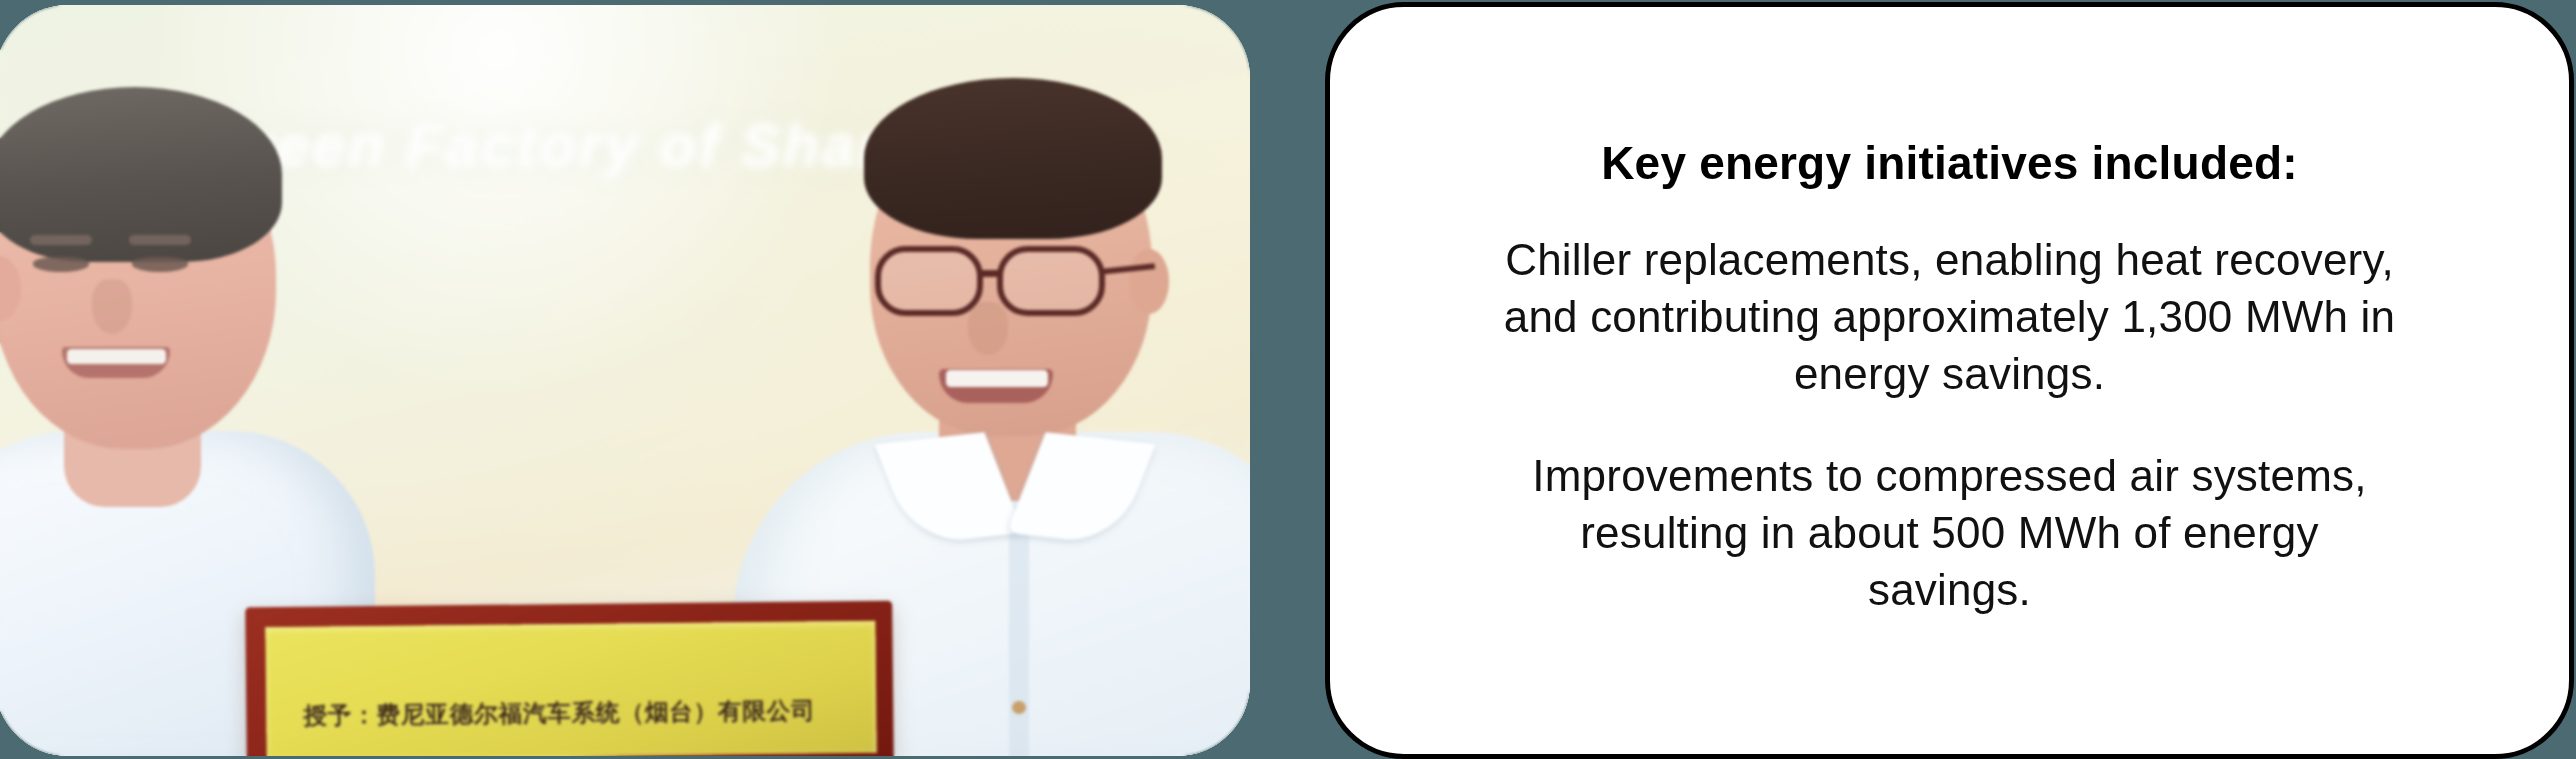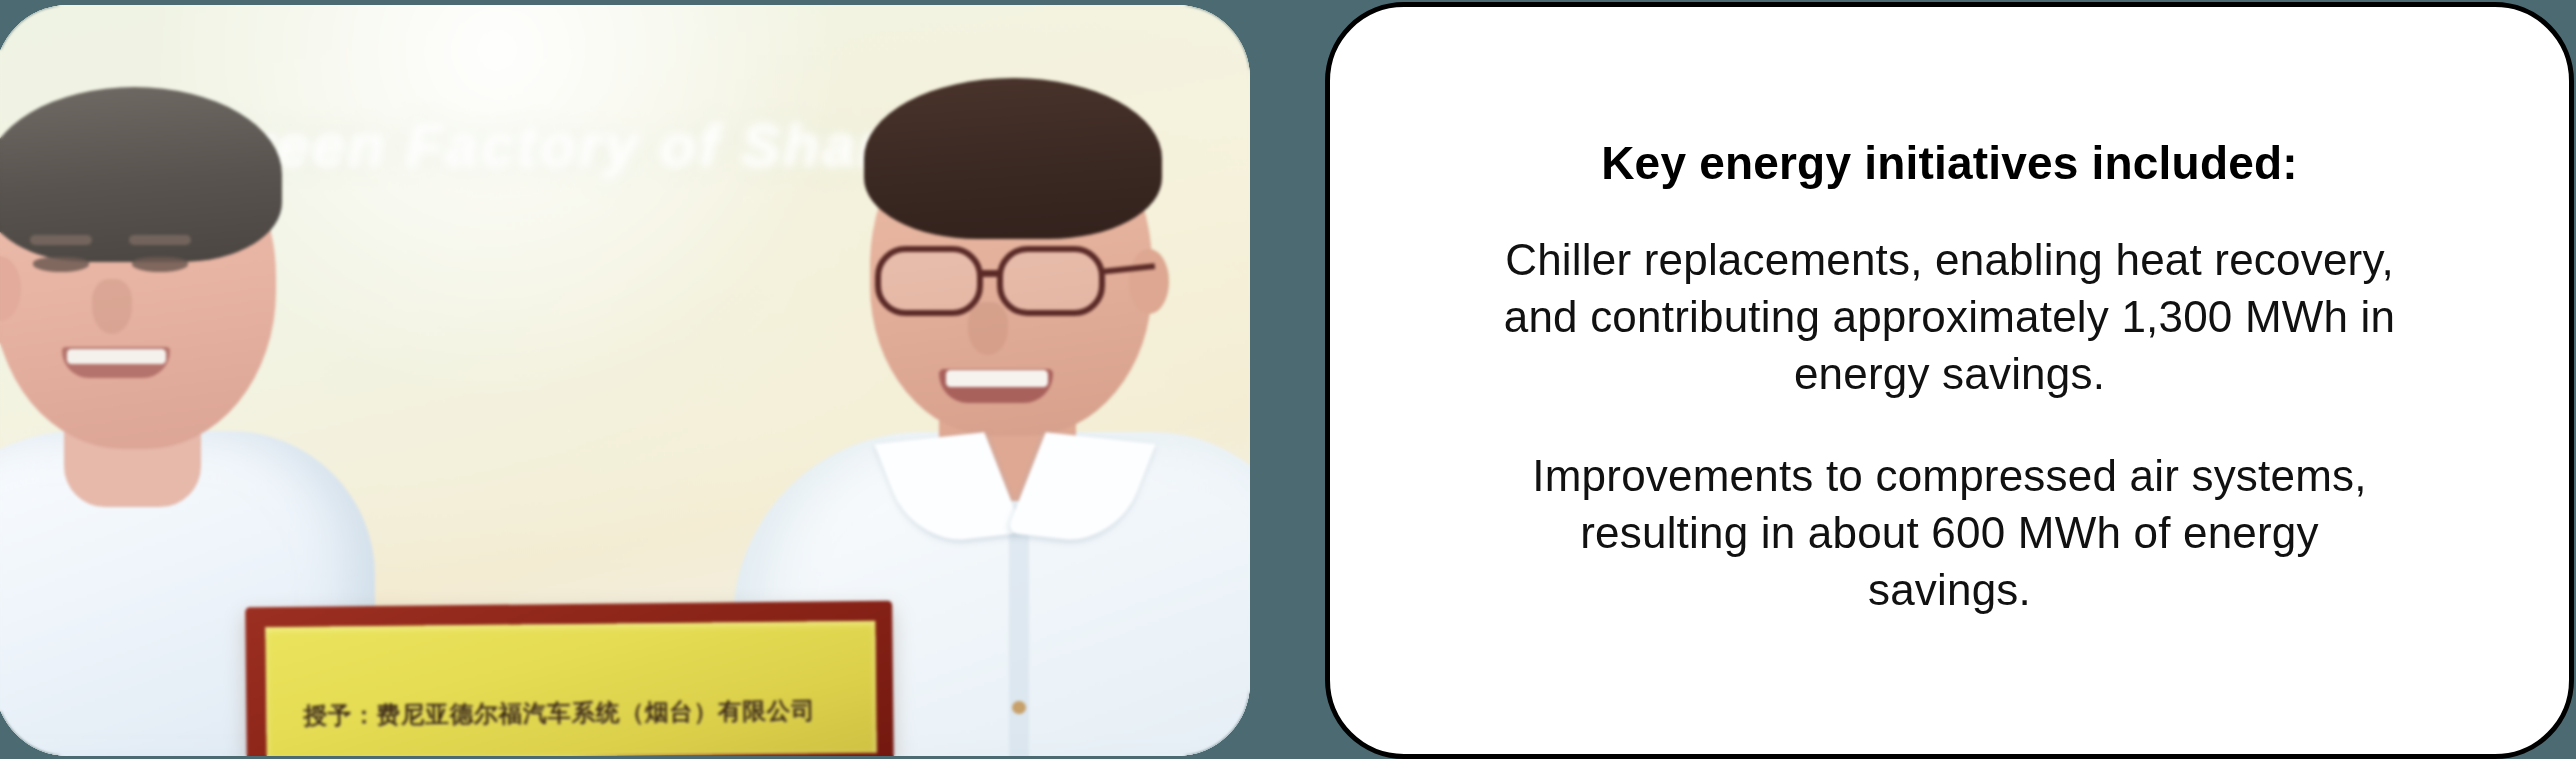--- a/index.html
+++ b/index.html
@@ -457,17 +457,17 @@
     </div>
 
     <div class="photo-blur-veil"></div>
   </div>
 
   <div class="text-card">
     <div class="card-heading">Key energy initiatives included:</div>
 
     <p class="card-para">Chiller replacements, enabling heat recovery, and contributing approximately 1,300 MWh in energy savings.</p>
 
-    <p class="card-para">Improvements to compressed air systems, resulting in about 600 MWh of energy savings.</p>
+    <p class="card-para">Improvements to compressed air systems, resulting in about 500 MWh of energy savings.</p>
   </div>
 
 </div>
 
 
 </body></html>

